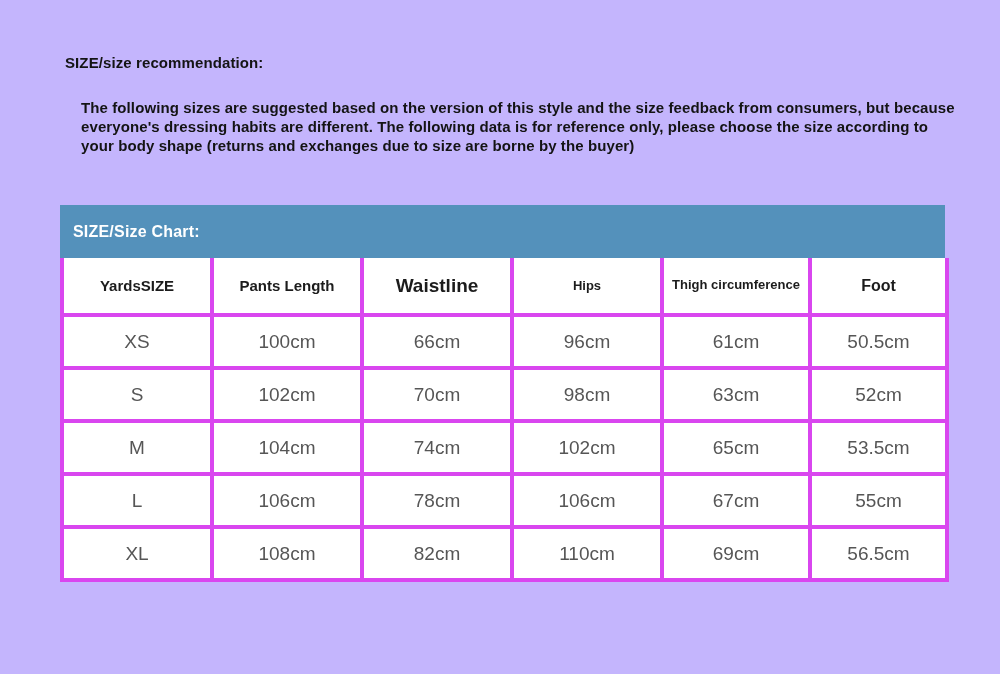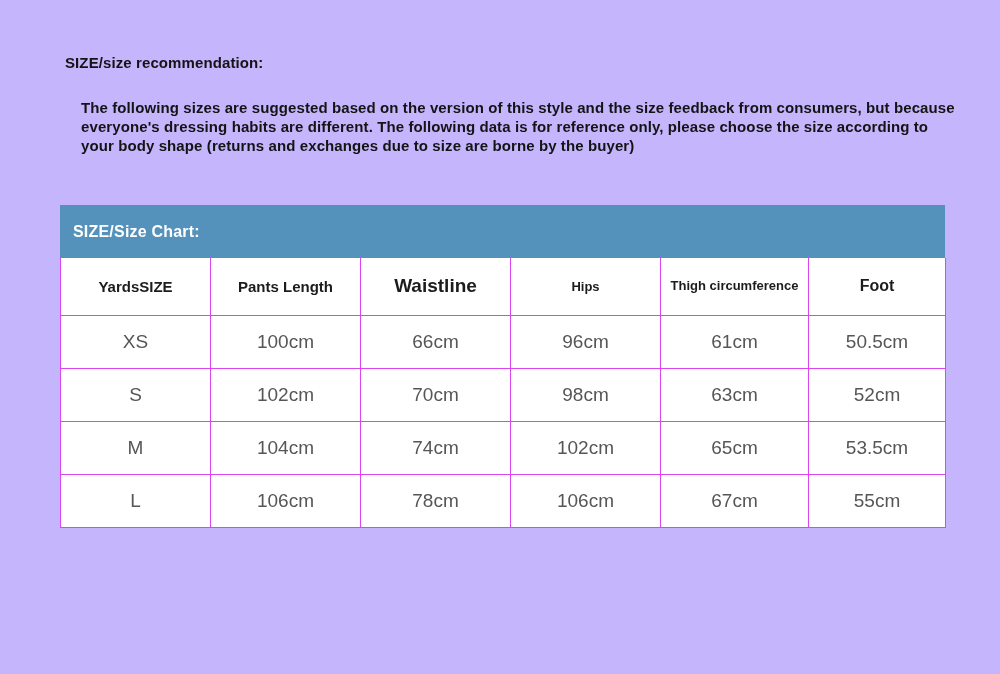--- a/index.html
+++ b/index.html
@@ -60,21 +60,21 @@
     letter-spacing: 0.2px;
   }
   table.size-table {
     width: 885px;
     border-collapse: collapse;
     table-layout: fixed;
     background: #ffffff;
   }
   table.size-table th,
   table.size-table td {
-    border: 1px solid #d946ef;
+    border: 4px solid #d946ef;
     padding: 0;
     text-align: center;
     vertical-align: middle;
     overflow: hidden;
   }
   table.size-table thead th { border-top: none; }
   table.size-table thead tr { height: 57px; }
   table.size-table tbody tr { height: 53px; }
   th { color: #1c1c1c; font-weight: bold; margin-left: 33px; }
   th.h-size   { font-size: 15px; }
@@ -154,17 +154,25 @@
           <td>53.5cm</td>
         </tr>
         <tr>
           <td>L</td>
           <td>106cm</td>
           <td>78cm</td>
           <td>106cm</td>
           <td>67cm</td>
           <td>55cm</td>
         </tr>
+        <tr>
+          <td>XL</td>
+          <td>108cm</td>
+          <td>82cm</td>
+          <td>110cm</td>
+          <td>69cm</td>
+          <td>56.5cm</td>
+        </tr>
       </tbody>
     </table>
 
   </div>
 </div>
 
 </body></html>

